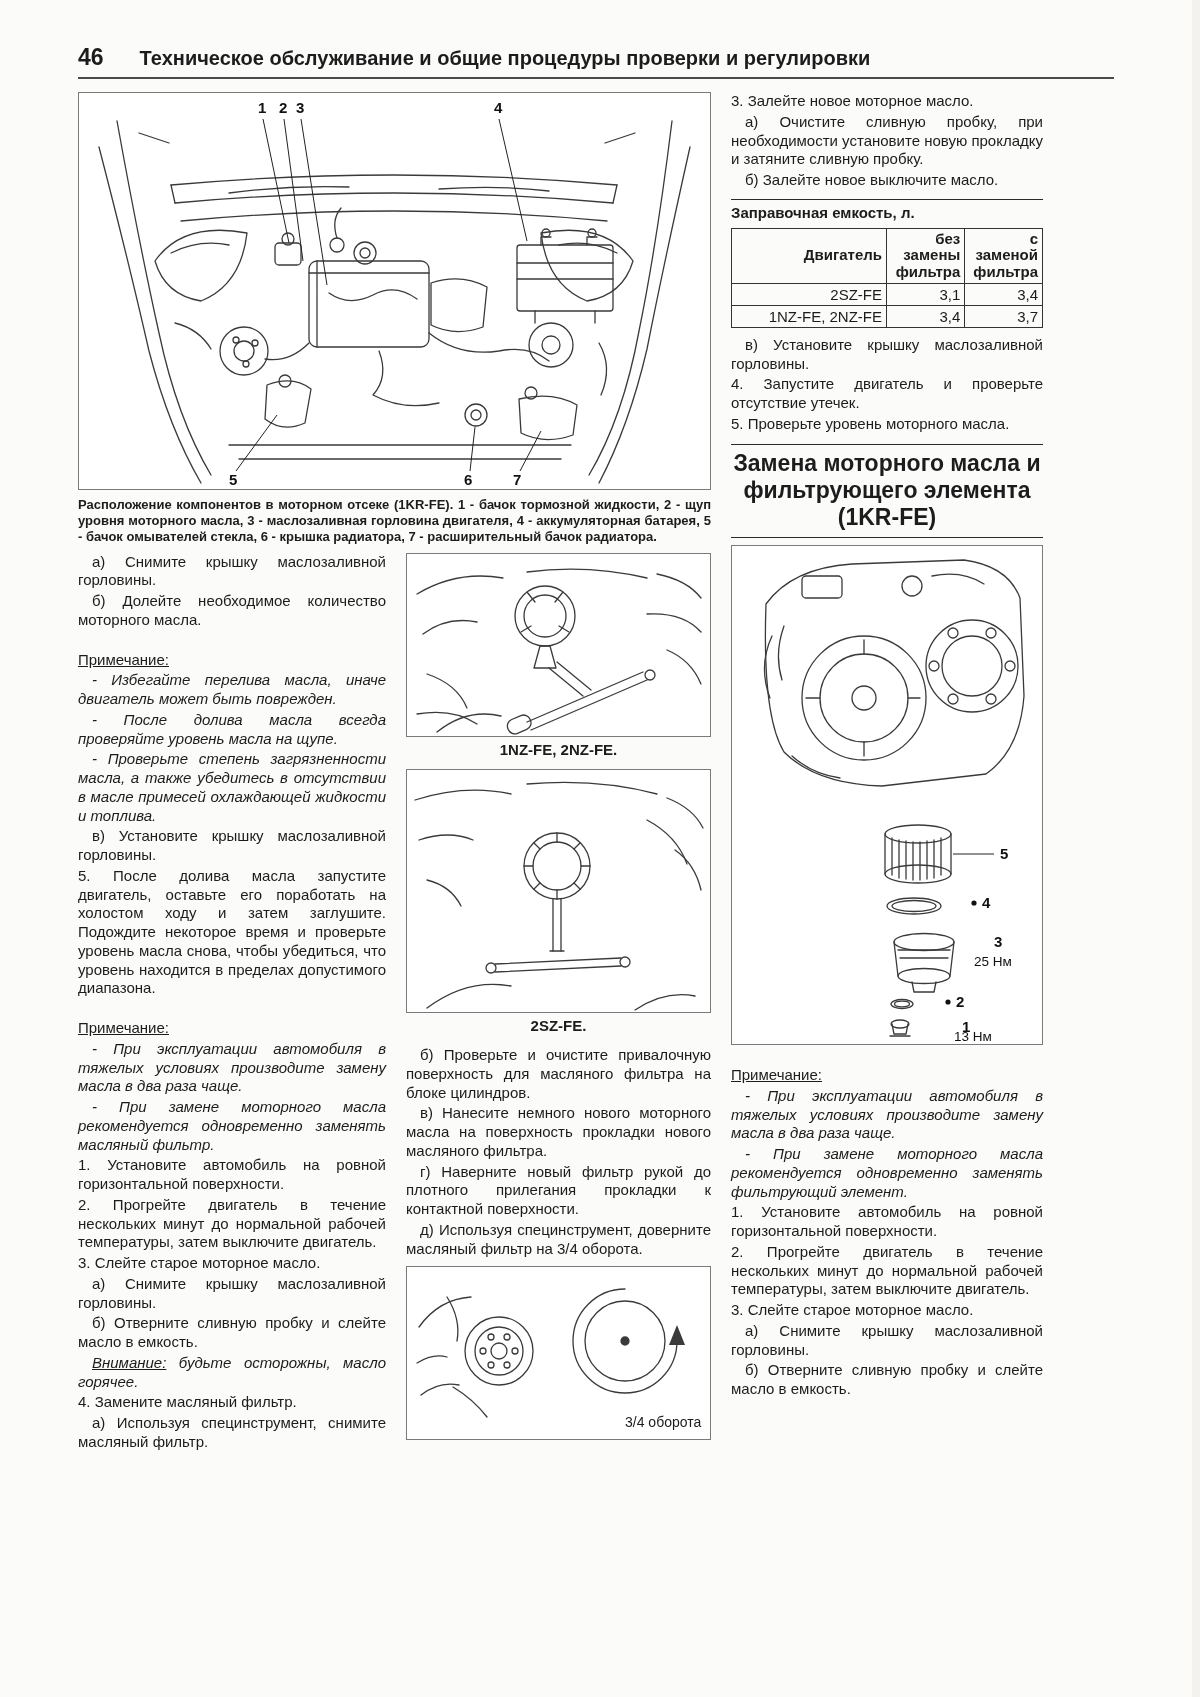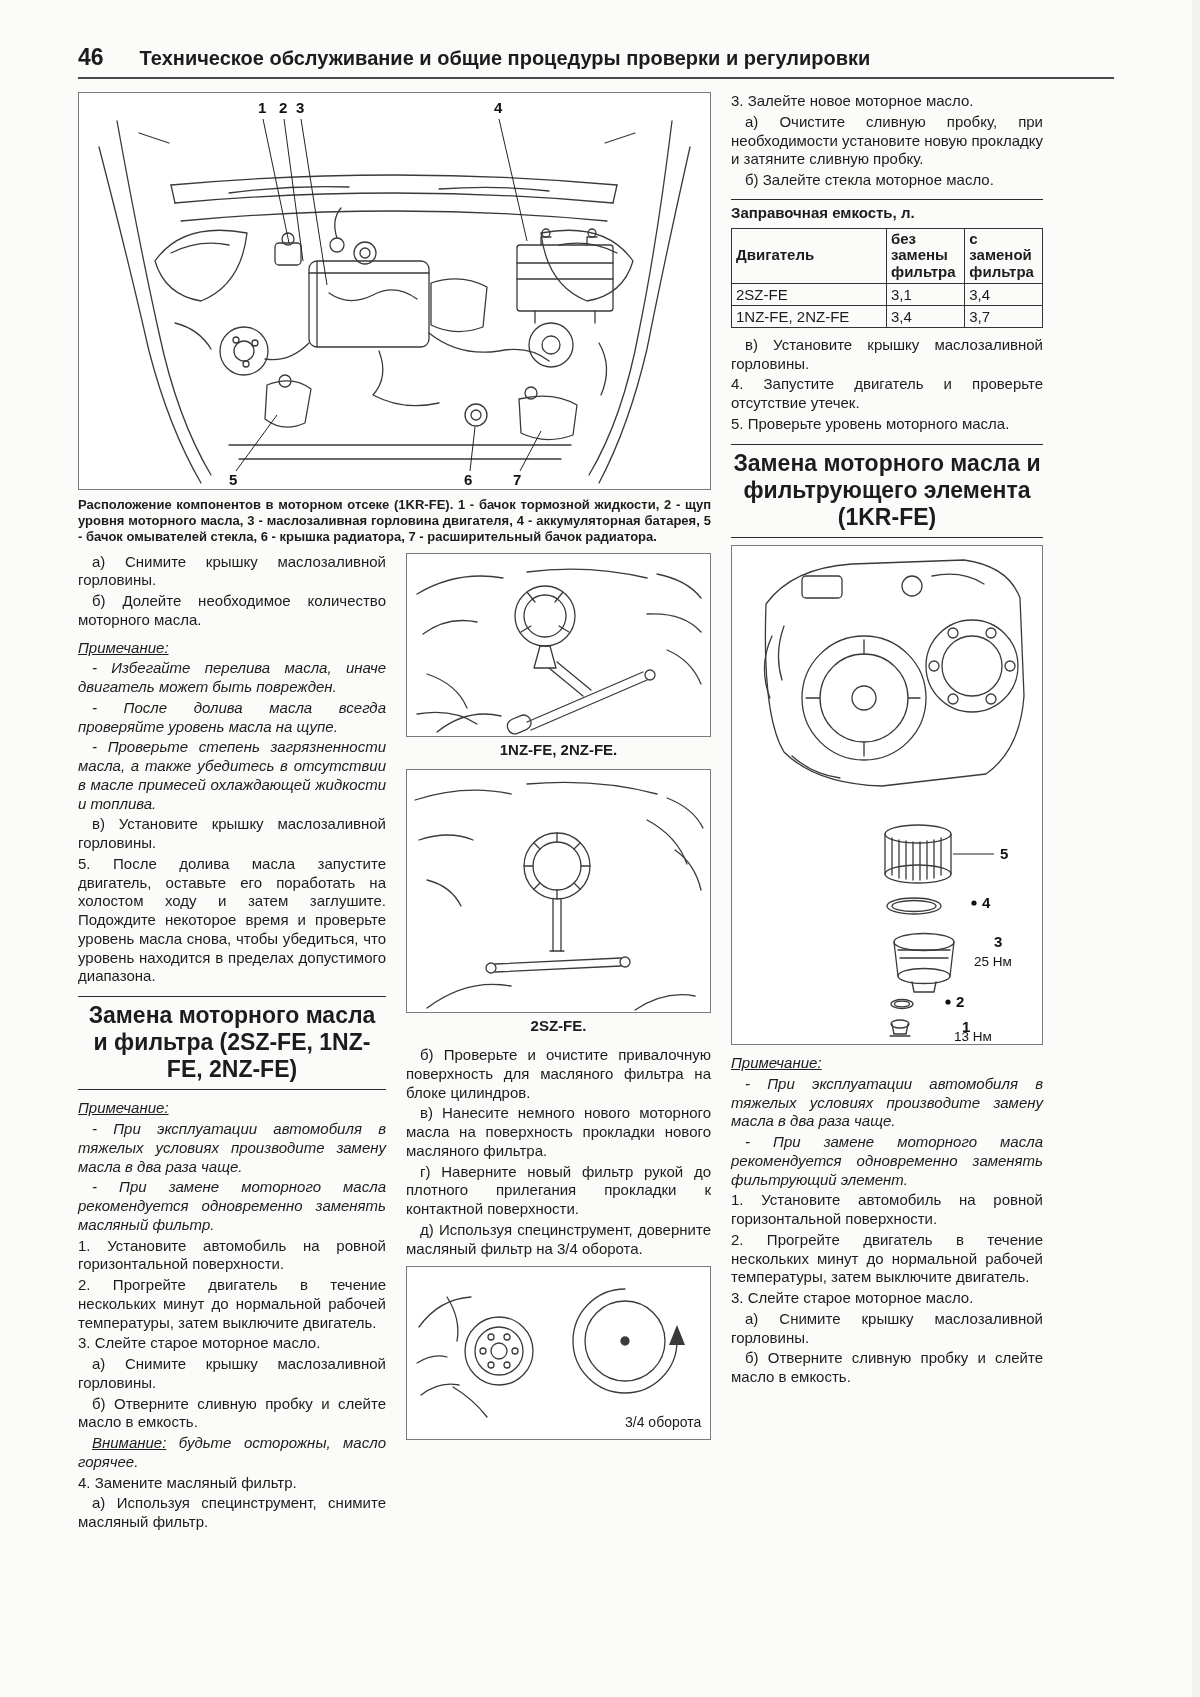--- a/index.html
+++ b/index.html
@@ -14,35 +14,35 @@
   header{display:flex;align-items:baseline;gap:36px;margin-bottom:6px;}
   .pagenum{font-size:23px;font-weight:bold;}
   .ptitle{font-size:20px;font-weight:bold;}
   .hrule{border-top:2.5px solid #4a4a4a;margin:6px 0 13px 0;}
   .content{display:grid;grid-template-columns:633px 312px;column-gap:20px;}
   .twocol{display:grid;grid-template-columns:308px 305px;column-gap:20px;margin-top:8px;}
   .fig{border:1.2px solid #7a7a7a;background:#fff;font-size:0;line-height:0;}
   .caption{font-weight:bold;font-size:13px;line-height:1.22;text-align:justify;margin:7px 0 2px 0;}
   p{font-size:15px;line-height:1.25;text-align:justify;margin:0 0 2px 0;}
   .ind{text-indent:14px;}
-  .note-label{text-decoration:underline;font-style:italic;margin-top:9px;}
+  .note-label{text-decoration:underline;margin-top:21px;}
   .note{font-style:italic;}
   .warn-label{text-decoration:underline;font-style:italic;}
   .warn-text{font-style:italic;}
   .sec-heading{
     font-size:23px;font-weight:bold;text-align:center;line-height:1.18;
     border-top:1.5px solid #2a2a2a;border-bottom:1.5px solid #2a2a2a;
     padding:5px 2px 6px 2px;margin:10px 0 7px 0;
   }
   .spec-title{
     font-weight:bold;border-top:1.5px solid #2a2a2a;padding-top:4px;margin-top:9px;
     text-align:left;text-indent:0;
   }
   table{border-collapse:collapse;width:100%;margin:5px 0 8px 0;}
-  th,td{border:1.4px solid #333;font-size:15px;padding:2px 4px;text-align:left;vertical-align:middle;}
+  th,td{border:1.4px solid #333;font-size:15px;padding:2px 4px;text-align:right;vertical-align:middle;}
   th{font-weight:bold;line-height:1.12;}
   th.c1{width:146px;}
   .fig-label{font-weight:bold;font-size:15px;margin:4px 0 10px 0;text-align:center;}
   .col{min-width:0;}
   svg{display:block;}
   svg text{font-family:"Liberation Sans","DejaVu Sans",sans-serif;}
 </style>
 </head>
 <body>
 
@@ -135,21 +135,20 @@
 
         <div class="col">
           <p class="ind">а) Снимите крышку маслозаливной горловины.</p>
           <p class="ind">б) Долейте необходимое количество моторного масла.</p>
           <p class="note-label">Примечание:</p>
           <p class="note ind">- Избегайте перелива масла, иначе двигатель может быть поврежден.</p>
           <p class="note ind">- После долива масла всегда проверяйте уровень масла на щупе.</p>
           <p class="note ind">- Проверьте степень загрязненности масла, а также убедитесь в отсутствии в масле примесей охлаждающей жидкости и топлива.</p>
           <p class="ind">в) Установите крышку маслозаливной горловины.</p>
           <p>5. После долива масла запустите двигатель, оставьте его поработать на холостом ходу и затем заглушите. Подождите некоторое время и проверьте уровень масла снова, чтобы убедиться, что уровень находится в пределах допустимого диапазона.</p>
-          <h2 class="sec-heading">Замена моторного масла и фильтра (2SZ-FE, 1NZ-FE, 2NZ-FE)</h2>
           <p class="note-label">Примечание:</p>
           <p class="note ind">- При эксплуатации автомобиля в тяжелых условиях производите замену масла в два раза чаще.</p>
           <p class="note ind">- При замене моторного масла рекомендуется одновременно заменять масляный фильтр.</p>
           <p>1. Установите автомобиль на ровной горизонтальной поверхности.</p>
           <p>2. Прогрейте двигатель в течение нескольких минут до нормальной рабочей температуры, затем выключите двигатель.</p>
           <p>3. Слейте старое моторное масло.</p>
           <p class="ind">а) Снимите крышку маслозаливной горловины.</p>
           <p class="ind">б) Отверните сливную пробку и слейте масло в емкость.</p>
           <p class="ind"><span class="warn-label">Внимание:</span><span class="warn-text"> будьте осторожны, масло горячее.</span></p>
           <p>4. Замените масляный фильтр.</p>
@@ -226,21 +225,21 @@
             </svg>
           </div>
 
         </div>
       </div>
     </div>
 
     <div class="col">
       <p>3. Залейте новое моторное масло.</p>
       <p class="ind">а) Очистите сливную пробку, при необходимости установите новую прокладку и затяните сливную пробку.</p>
-      <p class="ind">б) Залейте стекла моторное масло.</p>
+      <p class="ind">б) Залейте новое выключите масло.</p>
 
       <p class="spec-title">Заправочная емкость, л.</p>
       <table>
         <thead>
           <tr>
             <th class="c1">Двигатель</th>
             <th>без замены фильтра</th>
             <th>с заменой фильтра</th>
           </tr>
         </thead>

